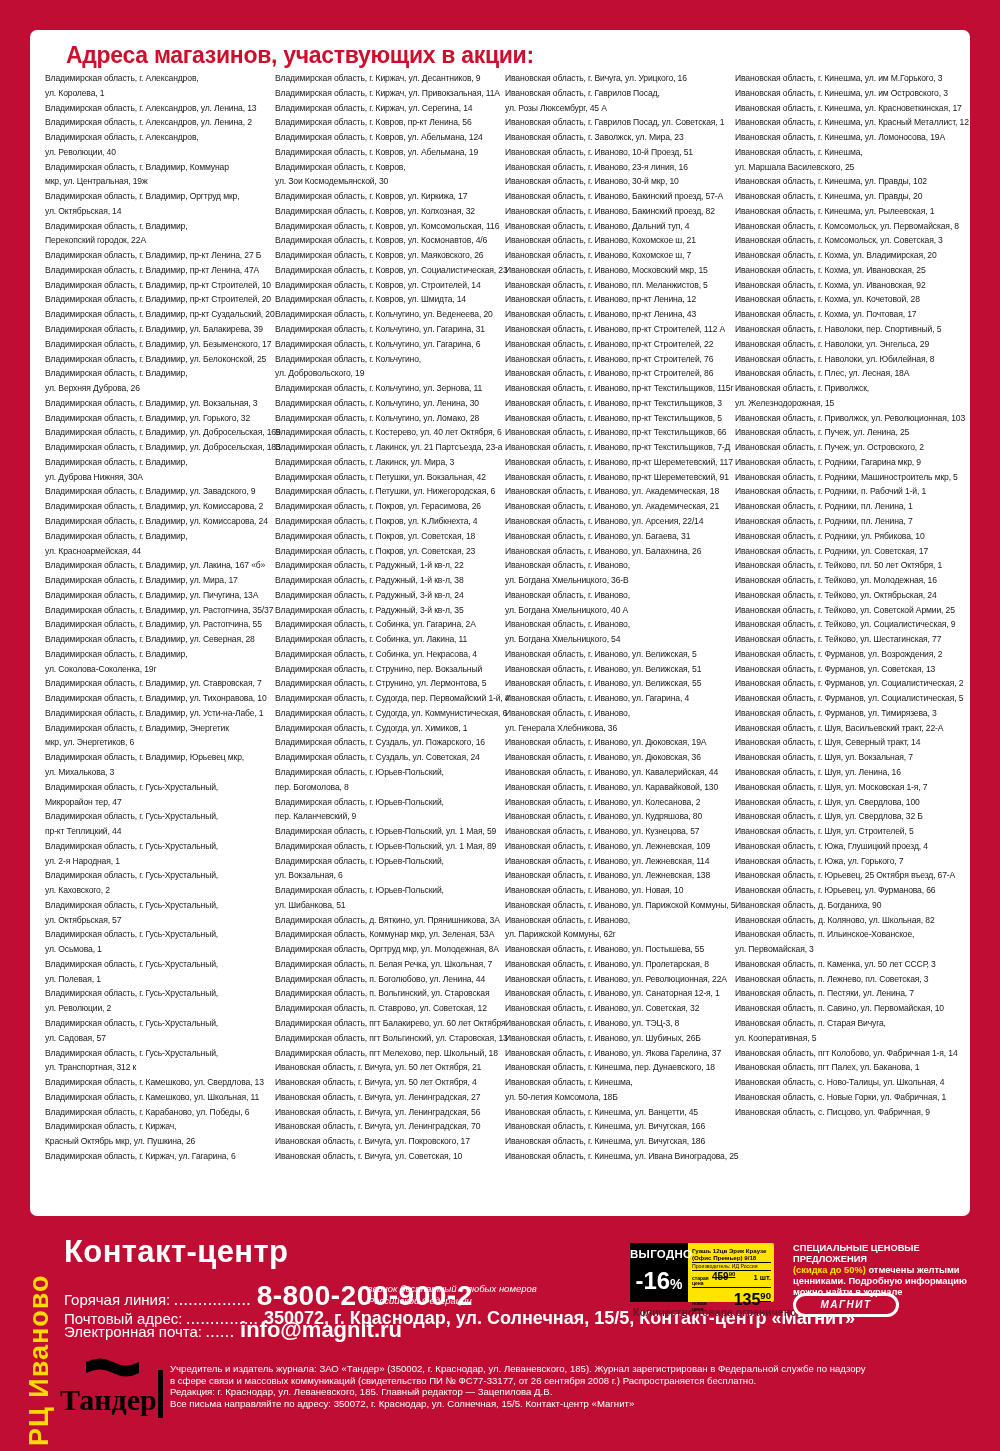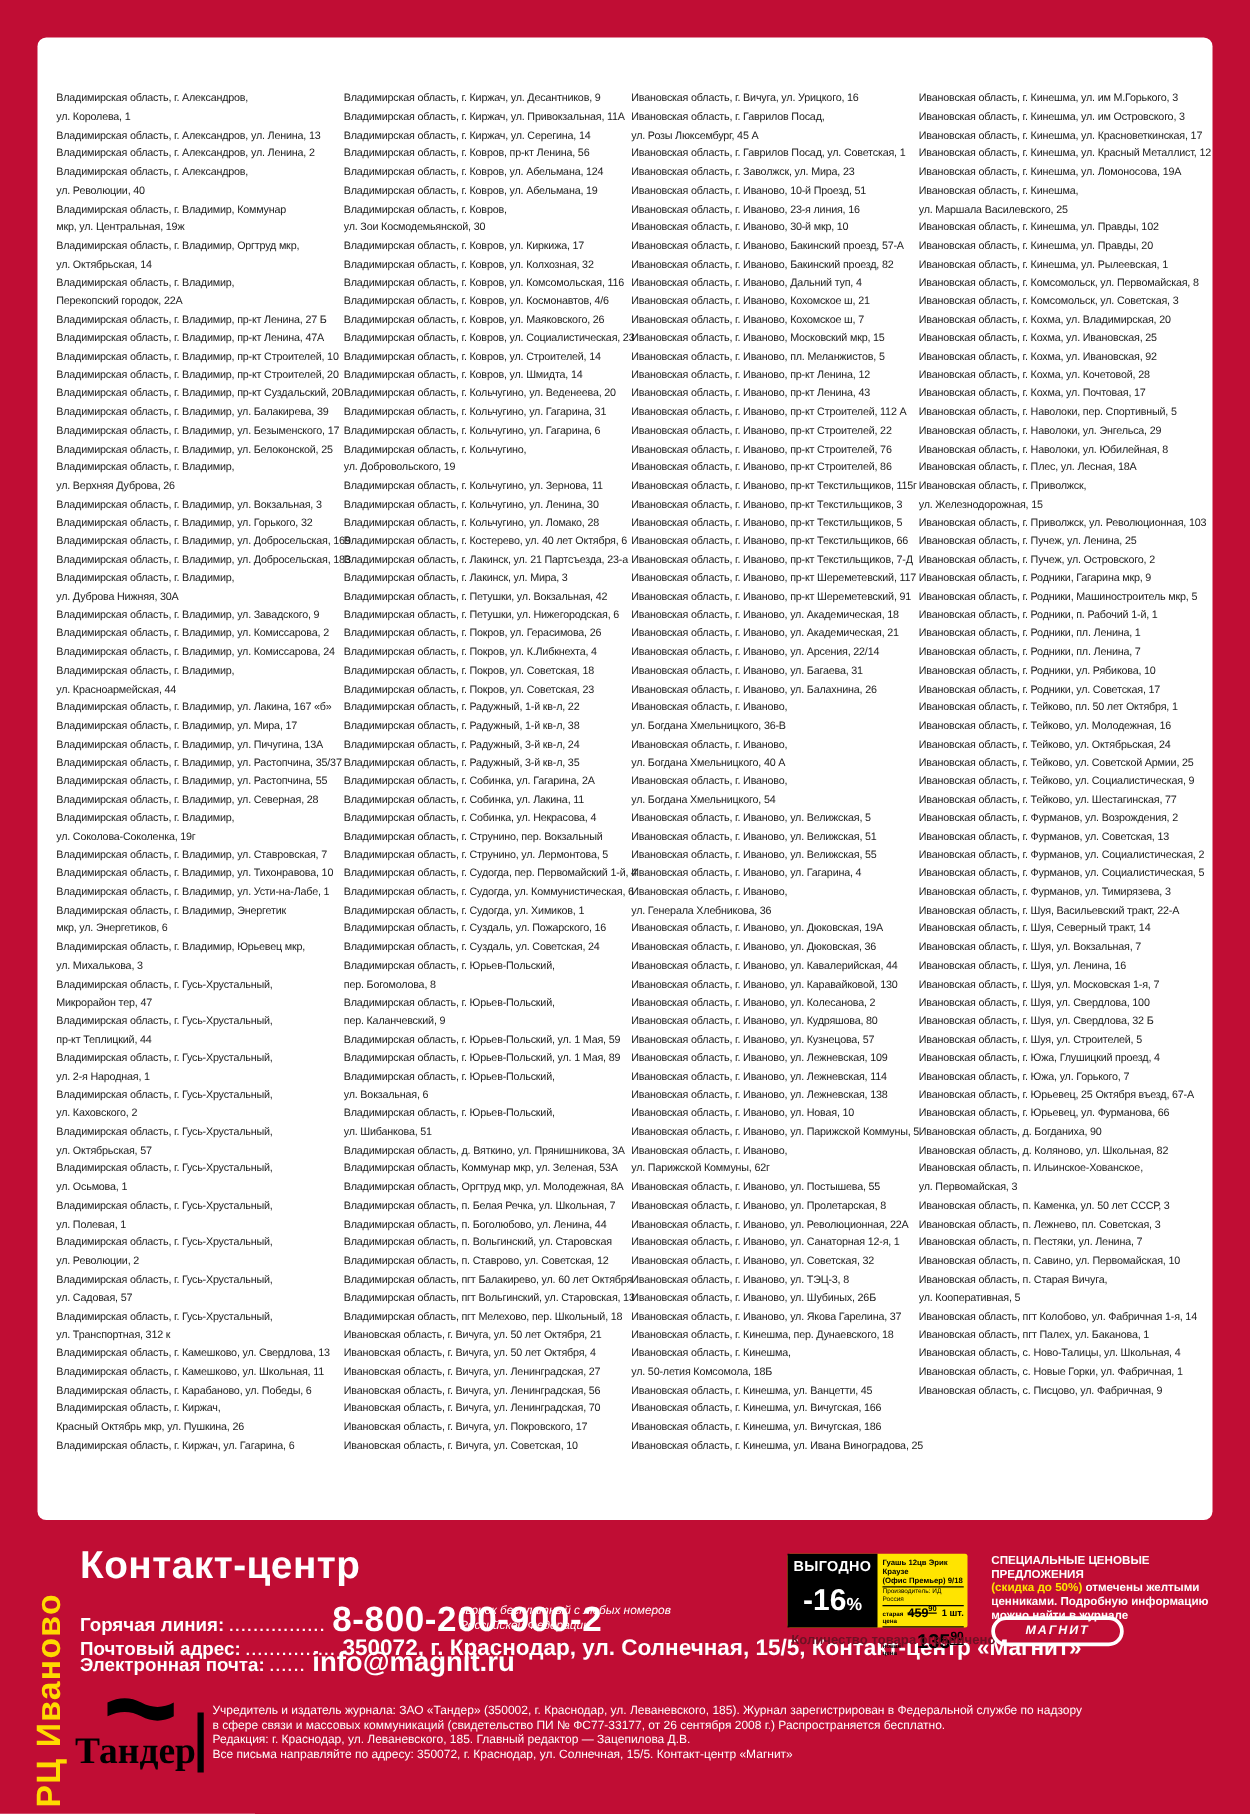--- a/index.html
+++ b/index.html
@@ -26,38 +26,38 @@
   .rc-vertical{
     position:absolute;left:24px;top:1246px;height:200px;
     writing-mode:vertical-rl;transform:rotate(180deg);
     color:#FFD900;font-size:27px;font-weight:bold;letter-spacing:1px;
   }
   .cc-title{
     position:absolute;left:64px;top:1234px;
     font-size:31px;font-weight:bold;color:#ffffff;letter-spacing:0.4px;
   }
   .contact-row{position:absolute;left:64px;color:#ffffff;display:flex;align-items:baseline;white-space:nowrap;}
-  .contact-row .lbl{font-size:15px;font-weight:bold;}
+  .contact-row .lbl{font-size:15px;font-weight:normal;}
   .contact-row .dots{font-size:12px;font-weight:bold;margin:0 5px 0 4px;letter-spacing:1.5px;}
   .row-hotline{top:1280px;}
   .row-hotline .val{font-size:28px;font-weight:bold;letter-spacing:0.5px;}
   .row-email{top:1317px;}
   .row-email .val{font-size:22px;font-weight:bold;text-align:center;}
   .row-postal{top:1308px;}
   .row-postal .val{font-size:18px;font-weight:bold;}
   .hotline-note{
     position:absolute;left:368px;top:1283px;color:#ffffff;
     font-size:9.5px;line-height:11.5px;font-style:italic;
   }
   
   .tag{
     position:absolute;left:630px;top:1243px;width:144px;height:59px;
     display:flex;background:#FFE400;border-radius:2px;
   }
-  .tag-left{width:72px;background:#000000;color:#ffffff;text-align:center;padding-top:5px;box-sizing:border-box;}
+  .tag-left{width:58px;background:#000000;color:#ffffff;text-align:center;padding-top:5px;box-sizing:border-box;}
   .tag-left .vg{font-size:11.5px;font-weight:bold;letter-spacing:0.3px;}
   .tag-left .disc{font-size:24px;font-weight:bold;margin-top:7px;}
   .tag-left .disc .pct{font-size:14px;}
   .tag-right{flex:1;padding:2px 3px 1px 4px;color:#000000;display:flex;flex-direction:column;}
   .barcode{height:9px;width:54px;background:repeating-linear-gradient(90deg,#000 0 1px,transparent 1px 3px);}
   .prod{font-size:6.2px;font-weight:bold;line-height:7px;margin-top:1.5px;}
   .manu{font-size:5.2px;line-height:7px;border-top:0.5px solid #000;margin-top:1px;}
   .price-row{display:flex;align-items:baseline;border-top:1px solid #000;}
   .price-row .plbl{font-size:5px;line-height:5.5px;font-weight:bold;width:20px;}
   .old-price{font-size:10px;font-weight:bold;text-decoration:line-through;}
@@ -85,20 +85,21 @@
   .tander{position:absolute;left:56px;top:1358px;width:112px;height:70px;}
   .pub{
     position:absolute;left:170px;top:1363px;width:810px;
     color:#ffffff;font-size:9.6px;line-height:11.7px;
   }
 </style>
 </head>
 <body>
 
 <div class="card">
+  <div class="page-title">Адреса магазинов, участвующих в акции:</div>
   <div class="cols">
     <div class="col">
         <div>Владимирская область, г. Александров,</div>
         <div>ул. Королева, 1</div>
         <div>Владимирская область, г. Александров, ул. Ленина, 13</div>
         <div>Владимирская область, г. Александров, ул. Ленина, 2</div>
         <div>Владимирская область, г. Александров,</div>
         <div>ул. Революции, 40</div>
         <div>Владимирская область, г. Владимир, Коммунар</div>
         <div>мкр, ул. Центральная, 19ж</div>

